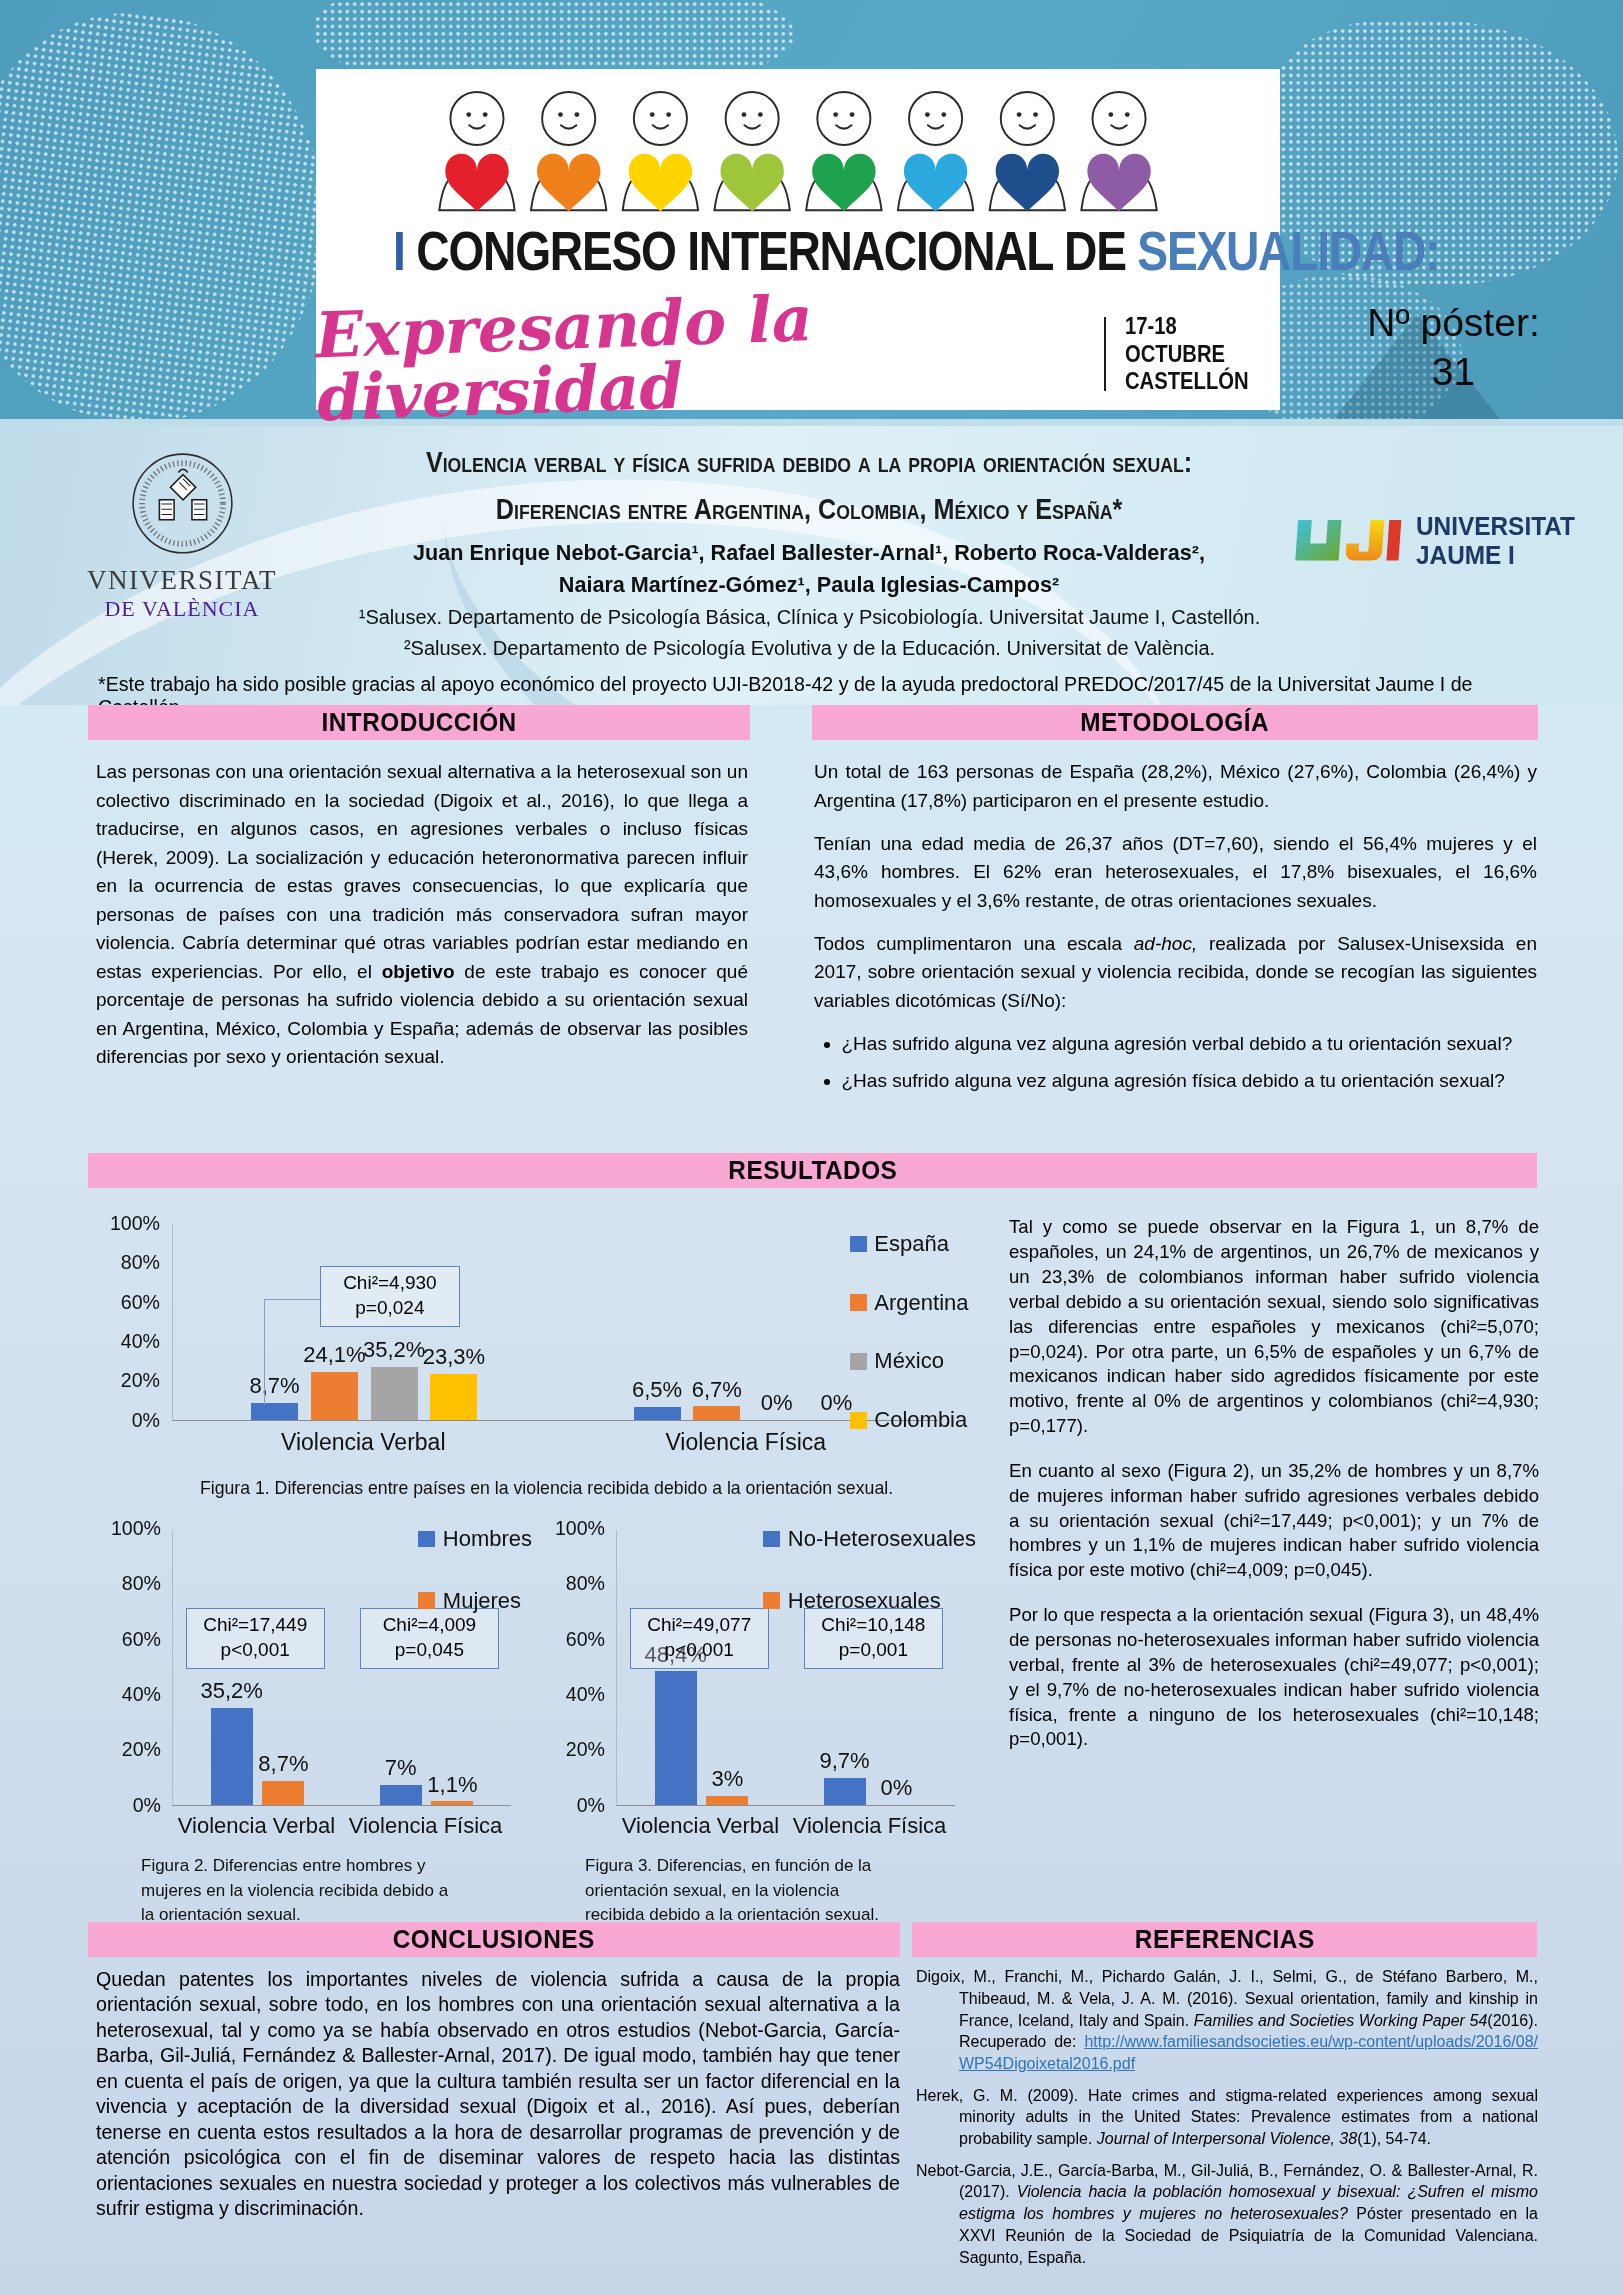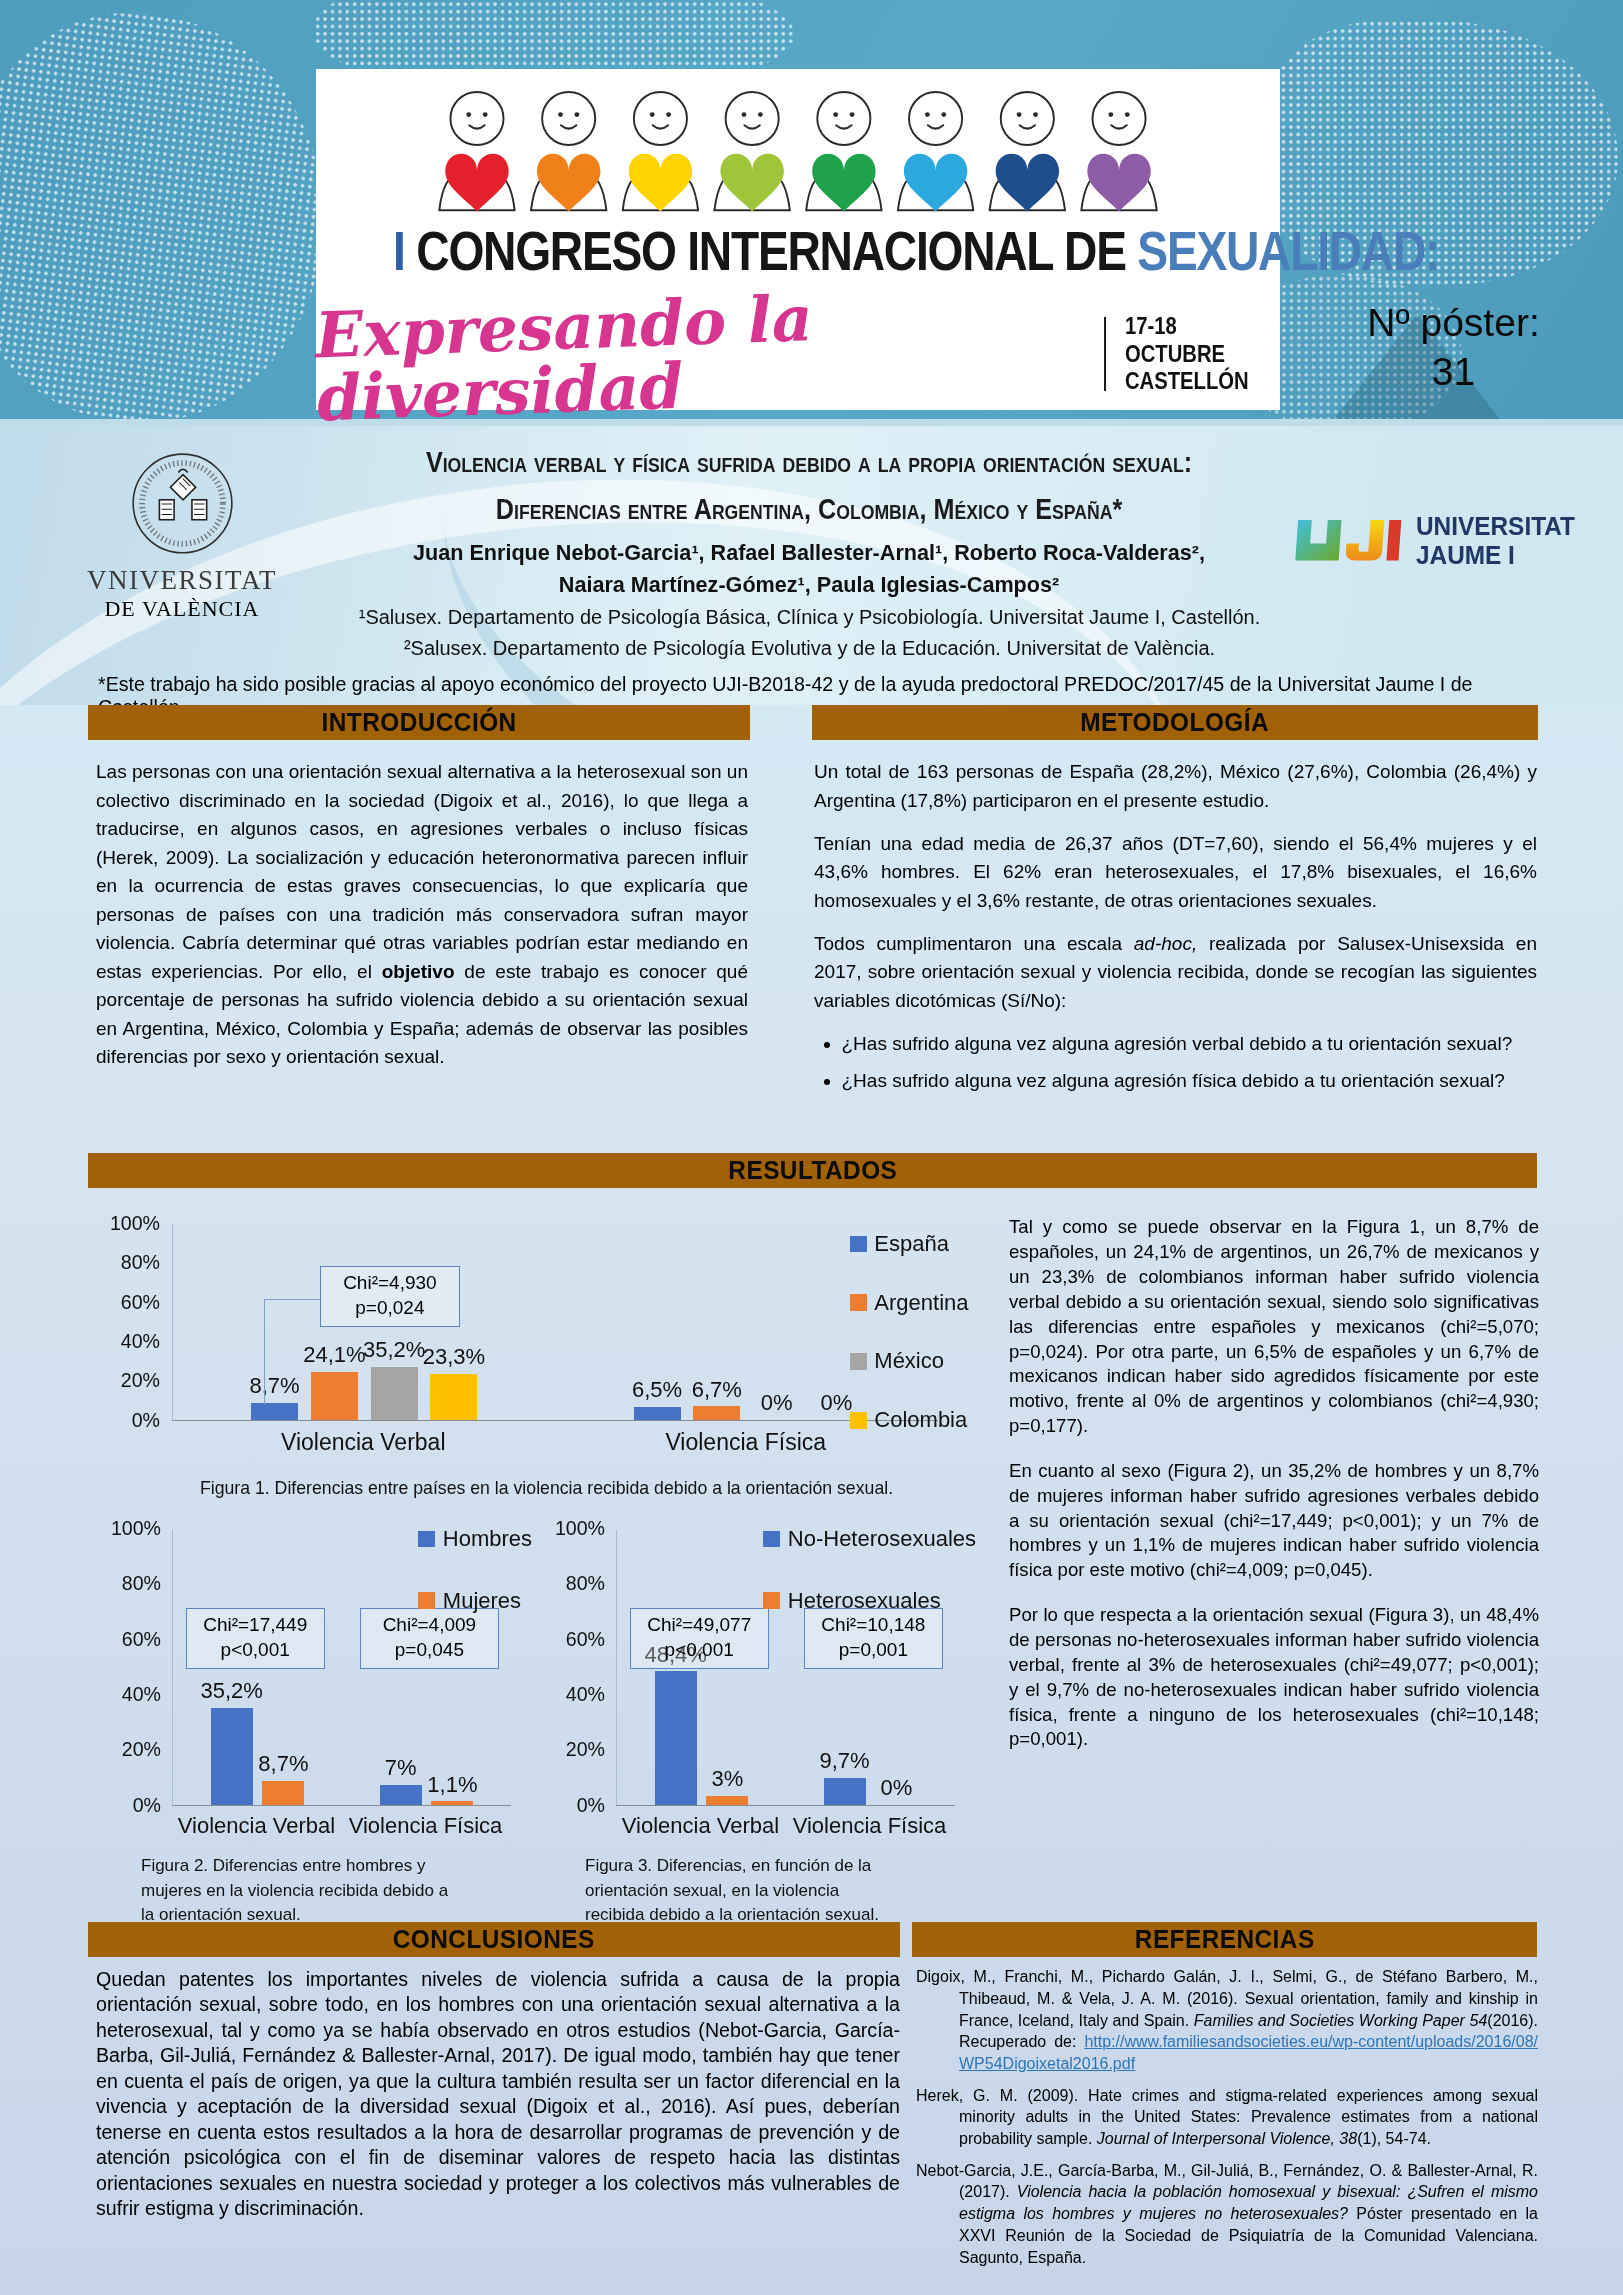--- a/index.html
+++ b/index.html
@@ -45,38 +45,38 @@
   .vdiv{width:2.5px;height:74px;background:#1b1b1b;}
   .dateblk{font-weight:800;font-size:23px;line-height:1.2;color:#111;transform:scaleX(.88);transform-origin:left;}
 
   .poster-no{position:absolute;left:1358px;top:299px;width:191px;text-align:center;
              font-size:39px;line-height:1.25;color:#0a0a0a;}
 
   
   .uv-logo{position:absolute;left:74px;top:449px;width:216px;text-align:center;}
   .uvseal{width:105px;height:111px;}
   .uv-w1{font-family:"Liberation Serif",serif;font-size:27px;letter-spacing:1.5px;color:#3b3b3b;margin-top:2.9px;}
-  .uv-w2{font-family:"Liberation Serif",serif;font-size:22px;letter-spacing:1px;color:#000000;}
+  .uv-w2{font-family:"Liberation Serif",serif;font-size:22px;letter-spacing:1px;color:#4c1d95;}
   .uji-logo{position:absolute;left:1295px;top:503px;width:294px;display:flex;align-items:center;gap:12.8px;}
   .ujimark{width:162px;height:75px;}
   .uji-text{font-weight:800;color:#1F3864;font-size:26.5px;line-height:1.08;transform:scaleX(.92);transform-origin:left;}
 
   
   .main-title{position:absolute;left:343px;top:439px;width:932px;text-align:center;color:#1b1b1b;}
   .mt-line{font-variant:small-caps;font-weight:700;font-size:30px;line-height:1.55;
            transform:scaleX(.84);transform-origin:center;white-space:nowrap;}
   .authors{position:absolute;left:343px;top:537px;width:932px;text-align:center;
            font-size:21.6px;font-weight:600;line-height:1.5;color:#101010;}
   .affils{position:absolute;left:314px;top:602px;width:991px;text-align:center;
           font-size:20px;line-height:1.55;color:#101010;}
 
   .footnote{position:absolute;left:98px;top:673px;width:1452px;font-size:19.6px;font-weight:500;color:#000;}
 
   
-  .secbar{position:absolute;height:35px;background:#a16207;display:flex;align-items:center;justify-content:center;}
+  .secbar{position:absolute;height:35px;background:#f9a8d4;display:flex;align-items:center;justify-content:center;}
   .secbar span{font-size:26.5px;font-weight:700;letter-spacing:0.5px;color:#0b0b0b;transform:scaleX(.92);}
   .bar-intro{left:88px;top:705px;width:662px;}
   .bar-met{left:812px;top:705px;width:726px;}
   .bar-res{left:88px;top:1153px;width:1449px;}
   .bar-conc{left:88px;top:1922px;width:812px;align-items:center;}
   .bar-ref{left:912px;top:1922px;width:625px;}
 
   
   .coltext{position:absolute;font-size:19px;line-height:1.5;text-align:justify;}
   .intro-text{left:96px;top:758px;width:652px;}

